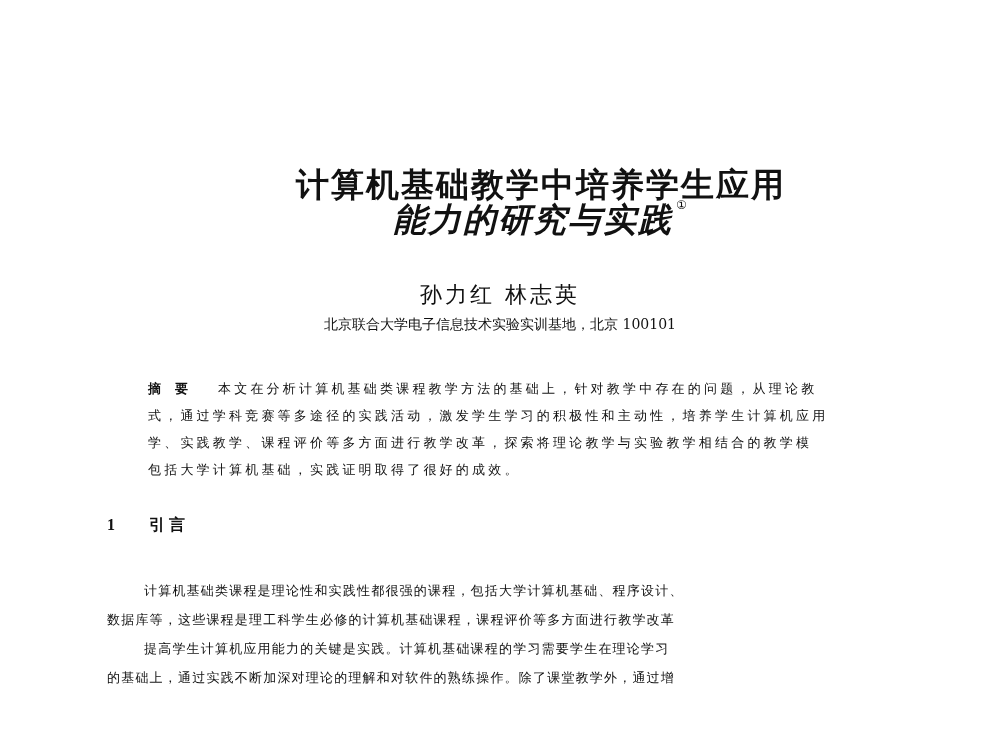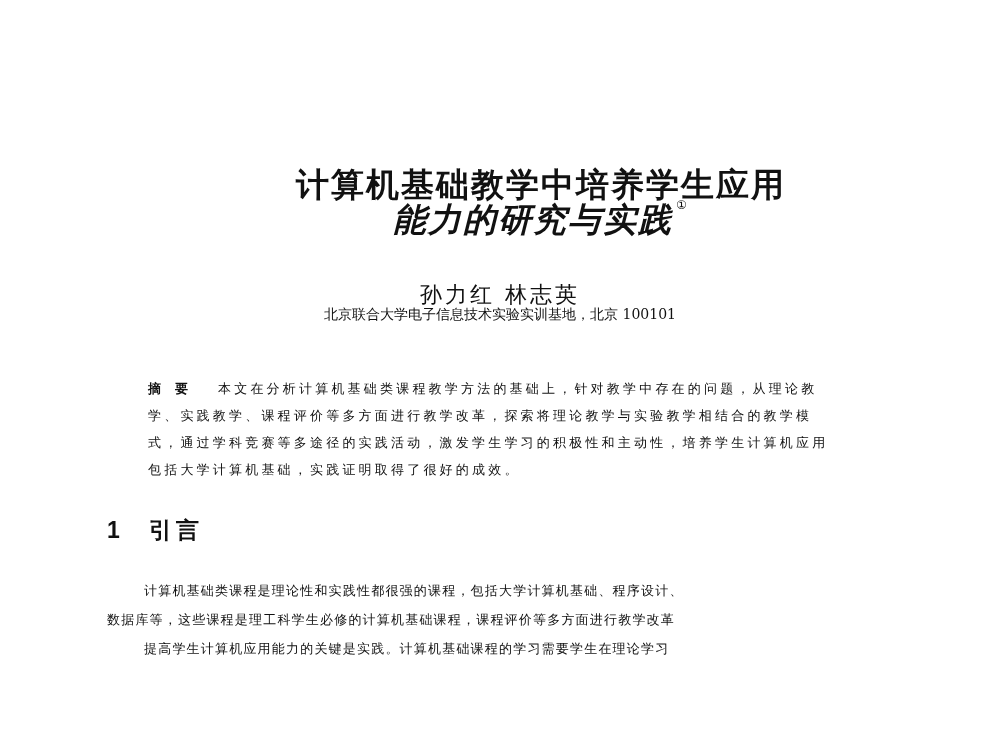--- a/index.html
+++ b/index.html
@@ -4,25 +4,25 @@
 <style>
   html, body { margin:0; padding:0; background:#ffffff; }
   body { width:1000px; height:750px; overflow:hidden; position:relative; color:#111; font-family:"DejaVu Sans", sans-serif; }
   .page { position:absolute; left:0; top:0; width:1000px; height:750px; }
   .title { position:absolute; left:0; width:1000px; text-align:center; font-weight:bold; font-size:33px; letter-spacing:2px; color:#111; font-family:"DejaVu Sans", sans-serif;margin-left:41px; }
   .title.l1 { top:163px; }
   .title.l2 { top:198px;font-style:italic; }
   .sup { font-size:12px; font-weight:normal; vertical-align:top; position:relative; top:0px; margin-left:3px; }
   .authors { position:absolute; top:280px; left:0; width:1000px; text-align:center; font-size:22px; font-family:"DejaVu Serif", serif; letter-spacing:3px; }
   .authors span + span { margin-left:10px;font-family:Liberation Serif, serif; }
-  .affil { position:absolute; top:306px; left:0; width:1000px; text-align:center; font-size:14px; font-family:"DejaVu Serif", serif; }
+  .affil { position:absolute; top:316px; left:0; width:1000px; text-align:center; font-size:14px; font-family:"DejaVu Serif", serif; }
   .abstract { position:absolute; left:148px; top:375px; width:720px; font-size:13px; line-height:27px; font-family:"DejaVu Serif", serif; letter-spacing:3.2px; }
   .abstract .label { font-weight:bold; letter-spacing:14px; margin-right:16px; font-family:"DejaVu Sans", sans-serif; }
   .abstract .line { white-space:nowrap; height:27px; }
-  .section { position:absolute; left:107px; top:515px; font-size:23px; font-weight:bold; font-family:Liberation Sans, sans-serif; }
+  .section { position:absolute; left:107px; top:515px; font-size:16px; font-weight:bold; font-family:Liberation Serif, serif; }
   .section .num { display:inline-block; width:42px; }
   .section .txt { letter-spacing:4px; }
   .body { position:absolute; left:107px; top:576px; width:790px; font-size:13px; line-height:29px; font-family:"DejaVu Serif", serif; letter-spacing:1.2px; }
   .body .line { white-space:nowrap; height:29px; }
   .body .indent { padding-left:37px; }
 </style>
 </head>
 <body>
 
 <div class="page">
@@ -31,27 +31,28 @@
     <span>能力的研究与实践</span><span class="sup">①</span>
   </div>
 
   <div class="authors">
     <span>孙力红</span><span>林志英</span>
   </div>
   <div class="affil">北京联合大学电子信息技术实验实训基地，北京 100101</div>
 
   <div class="abstract">
     <div class="line"><span class="label">摘要</span><span>本文在分析计算机基础类课程教学方法的基础上，针对教学中存在的问题，从理论教</span></div>
+    <div class="line">式，通过学科竞赛等多途径的实践活动，激发学生学习的积极性和主动性，培养学生计算机应用</div>
     <div class="line">学、实践教学、课程评价等多方面进行教学改革，探索将理论教学与实验教学相结合的教学模</div>
-    <div class="line">式，通过学科竞赛等多途径的实践活动，激发学生学习的积极性和主动性，培养学生计算机应用</div>
     <div class="line">包括大学计算机基础，实践证明取得了很好的成效。</div>
   </div>
 
   <div class="section">
     <span class="num">1</span><span class="txt">引言</span>
   </div>
 
   <div class="body">
     <div class="line indent">计算机基础类课程是理论性和实践性都很强的课程，包括大学计算机基础、程序设计、</div>
     <div class="line">数据库等，这些课程是理工科学生必修的计算机基础课程，课程评价等多方面进行教学改革</div>
     <div class="line indent">提高学生计算机应用能力的关键是实践。计算机基础课程的学习需要学生在理论学习</div>
+    <div class="line">的基础上，通过实践不断加深对理论的理解和对软件的熟练操作。除了课堂教学外，通过增</div>
   </div>
 </div>
 
 </body></html>

